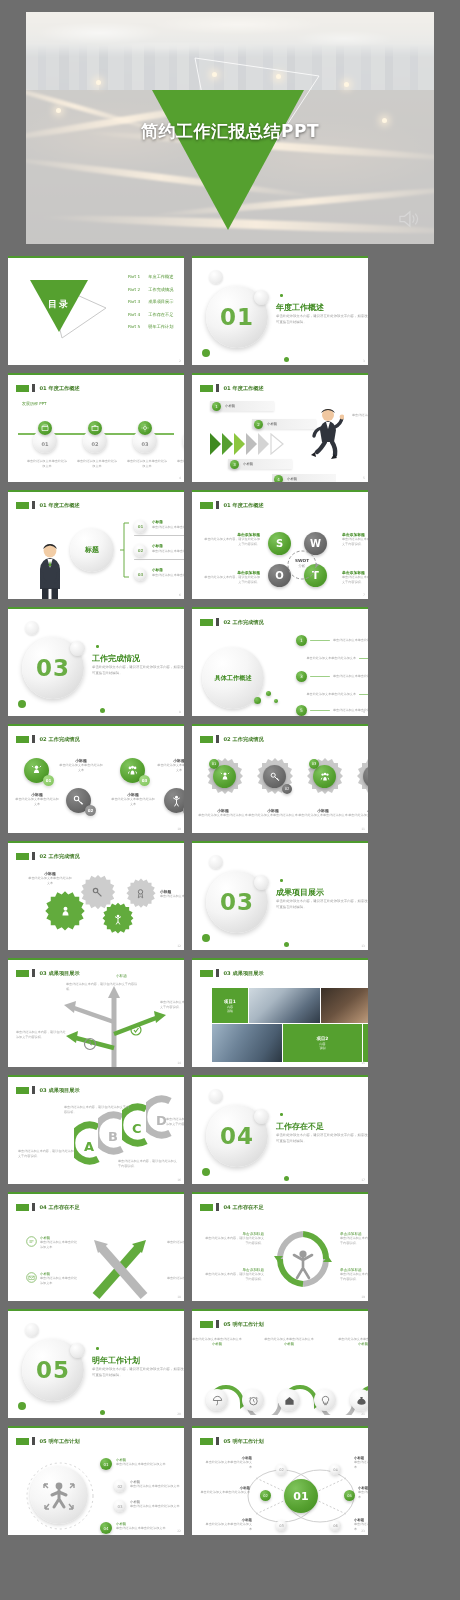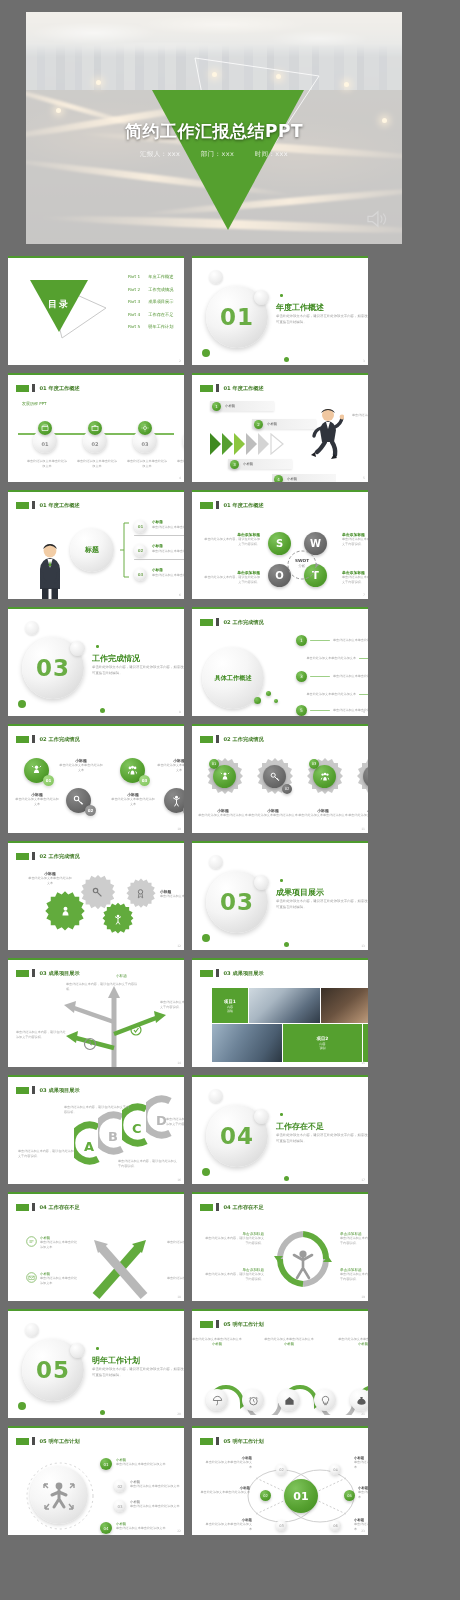--- a/index.html
+++ b/index.html
@@ -5,21 +5,21 @@
   * { margin:0; padding:0; box-sizing:border-box; }
   html,body { background:#6e6e6e; }
   body {
     width:460px; height:1600px;
     font-family:"DejaVu Sans","Liberation Sans",sans-serif;
     overflow:hidden; position:relative;
   }
   .page { width:460px; height:1600px; position:relative; background:#6e6e6e; }
 
   
-  .cover { position:absolute; left:26px; top:12px; width:376px; height:232px; overflow:hidden; }
+  .cover { position:absolute; left:26px; top:12px; width:408px; height:232px; overflow:hidden; }
   .cover .sky {
     position:absolute; inset:0;
     background:
       linear-gradient(180deg,#c9c0ae 0%,#b9b4a6 9%,#9ba3a4 18%,#7e8b90 26%,#5d6b73 36%,#46535c 48%,#3c4750 60%,#36404a 75%,#2e3840 100%);
   }
   .cover .clouds {
     position:absolute; left:0; top:0; right:0; height:70px;
     background:
       radial-gradient(ellipse 90px 16px at 18% 30%, rgba(255,255,255,.55), transparent 70%),
       radial-gradient(ellipse 120px 14px at 52% 18%, rgba(255,245,230,.5), transparent 70%),
@@ -174,25 +174,20 @@
     <div class="lamp" style="left:318px;top:70px"></div>
     <div class="lamp" style="left:30px;top:96px"></div>
     <div class="lamp" style="left:356px;top:106px"></div>
     <div class="lamp" style="left:186px;top:60px"></div>
 
     <svg class="tri-line" style="position:absolute;left:0;top:0;width:408px;height:232px;" viewBox="0 0 408 232">
       <polygon points="169,46 293,64 200,206" fill="none" stroke="rgba(255,255,255,.8)" stroke-width="1"></polygon>
     </svg>
     <div class="tri-green"></div>
     <div class="title">简约工作汇报总结PPT</div>
-    <div class="subtitle">
-      <span>汇报人：xxx</span>
-      <span>部门：xxx</span>
-      <span>时间：xxx</span>
-    </div>
     <svg class="spk" viewBox="0 0 24 20">
       <polygon points="2,7 7,7 13,2 13,18 7,13 2,13" fill="none" stroke="#ddd" stroke-width="1.4"></polygon>
       <path d="M16 6 q3 4 0 8 M19 4 q5 6 0 12" fill="none" stroke="#ddd" stroke-width="1.2"></path>
     </svg>
   </div>
 
   <div class="grid">
 
     <div class="row">
 

